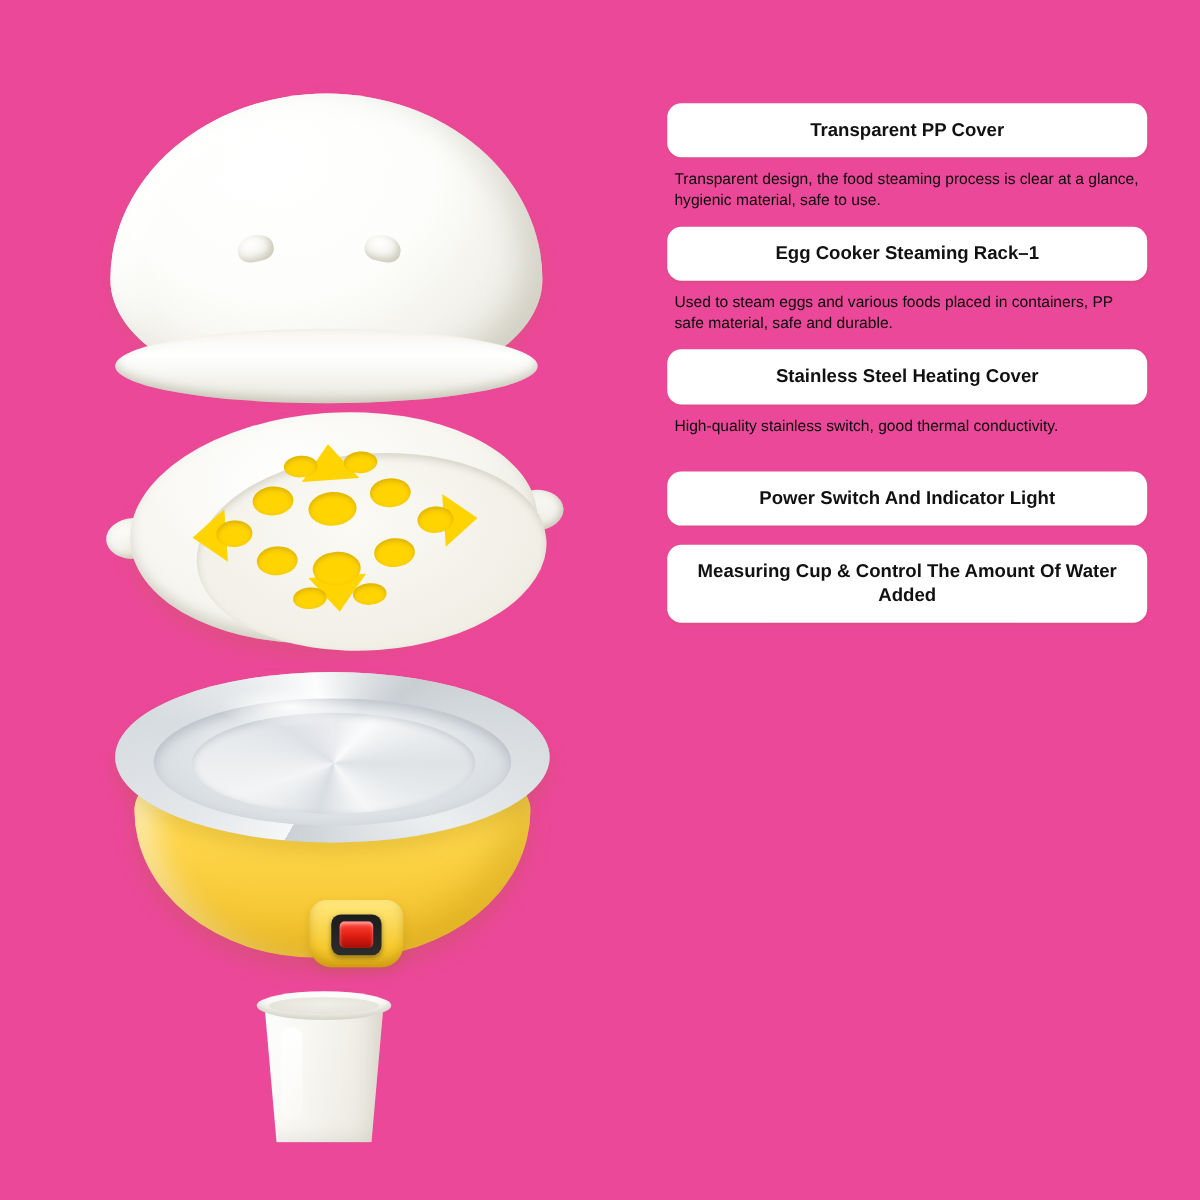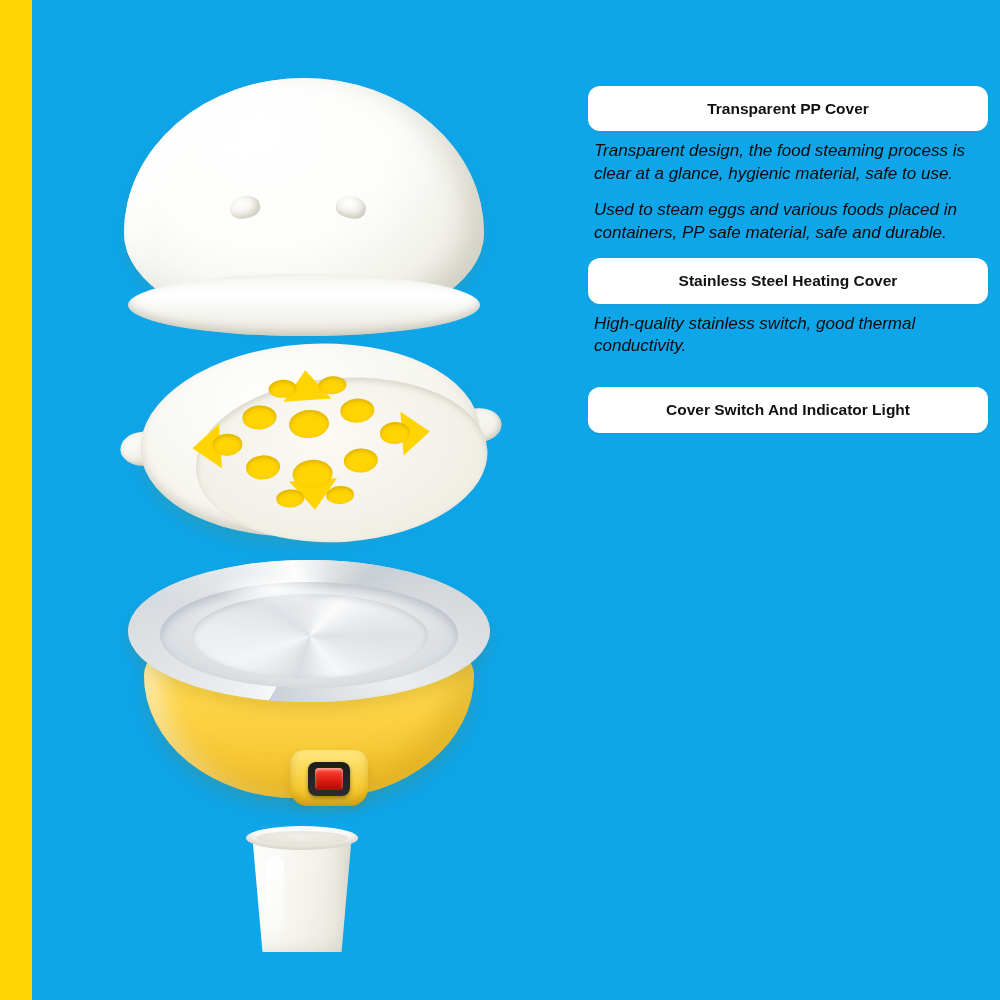--- a/index.html
+++ b/index.html
@@ -11,22 +11,21 @@
     height: 1000px;
     background: #FFD400;
     font-family: "Liberation Sans", sans-serif;
     overflow: hidden;
     position: relative;
   }
 
   .page {
     position: absolute;
     inset: 0;
-    background: #0ea5e9;
-    margin-left: 32px;
+    background: #ec4899;
   }
 
   
   .product-area {
     position: absolute;
     left: 30px;
     top: 40px;
     width: 510px;
     height: 930px;
   }
@@ -318,24 +317,23 @@
     padding: 13px 16px;
     text-align: center;
     font-weight: bold;
     font-size: 15.5px;
     color: #111111;
     line-height: 1.25;
     box-shadow: 0 1px 2px rgba(120,95,0,.12);
   }
   .feature-body {
     margin: 9px 2px 0 6px;
-    font-size: 17px;
+    font-size: 13px;
     line-height: 1.32;
     color: #0b0b0b;
-    font-style: italic;
   }
   .f-gap-1 { margin-bottom: 14px; }
   .f-gap-2 { margin-bottom: 30px; }
   .f-gap-3 { margin-bottom: 16px; }
 </style>
 </head>
 <body>
 
 <div class="page">
 
@@ -397,28 +395,30 @@
   </div>
 
   <div class="features">
 
     <div class="feature f-gap-1">
       <div class="feature-title">Transparent PP Cover</div>
       <div class="feature-body">Transparent design, the food steaming process is clear at a glance, hygienic material, safe to use.</div>
     </div>
 
     <div class="feature f-gap-1">
+      <div class="feature-title">Egg Cooker Steaming Rack–1</div>
       <div class="feature-body">Used to steam eggs and various foods placed in containers, PP safe material, safe and durable.</div>
     </div>
 
     <div class="feature f-gap-2">
       <div class="feature-title">Stainless Steel Heating Cover</div>
       <div class="feature-body">High-quality stainless switch, good thermal conductivity.</div>
     </div>
 
     <div class="feature f-gap-3">
-      <div class="feature-title">Cover Switch And Indicator Light</div>
+      <div class="feature-title">Power Switch And Indicator Light</div>
     </div>
 
     <div class="feature">
+      <div class="feature-title">Measuring Cup &amp; Control The Amount Of Water Added</div>
     </div>
   </div>
 </div>
 
 </body></html>

